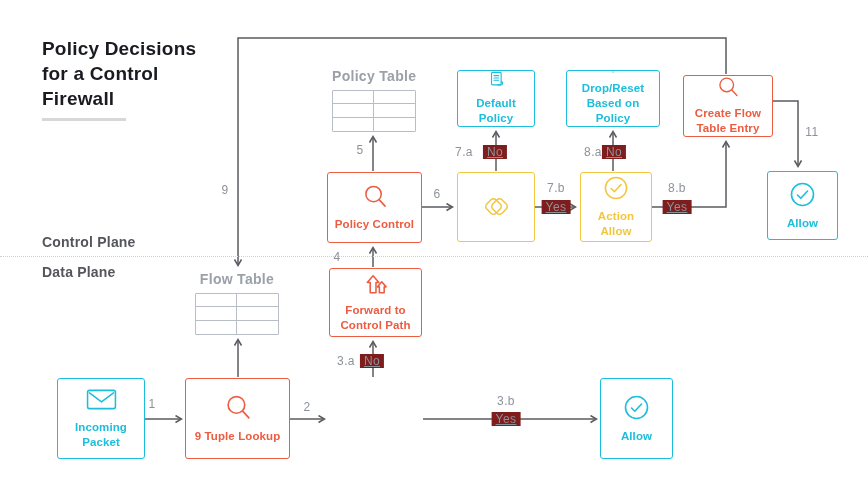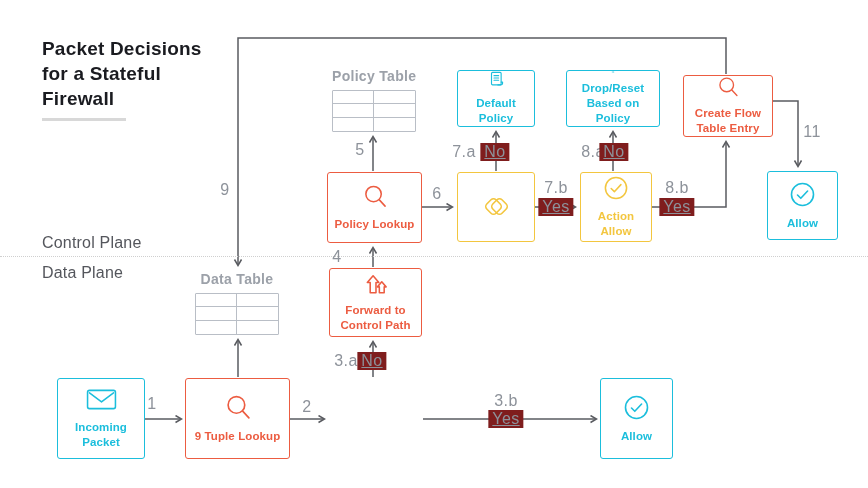--- a/index.html
+++ b/index.html
@@ -12,21 +12,21 @@
   .mk { stroke:var(--line); fill:none; stroke-width:1.5px; }
 
   .title {
     position:absolute; left:42px; top:36px; width:175px;
     font-size:19px; font-weight:bold; line-height:1.32; letter-spacing:.2px;
     color:var(--title-color);
   }
   .rule { position:absolute; left:42px; top:118px; width:84px; height:3px; background:var(--underline); }
 
   .plane {
-    position:absolute; left:42px; font-size:16px; font-weight:normal;
+    position:absolute; left:42px; font-size:14px; font-weight:bold;
     color:var(--plane-label); letter-spacing:.2px;
   }
   .divider {
     position:absolute; left:0; top:256px; width:868px; height:0;
     border-top:1.5px dotted var(--divider);
   }
 
   .node {
     position:absolute; background:#fff; border:1.6px solid; border-radius:3px;
     display:flex; flex-direction:column; align-items:center; justify-content:center;
@@ -45,21 +45,21 @@
   .tbl {
     position:absolute; display:grid; grid-template-columns:1fr 1fr; grid-template-rows:1fr 1fr 1fr;
     border:1.5px solid var(--table-gray); background:#fff; box-sizing:border-box; border-radius:1px;
   }
   .tbl .cell { border-right:1px solid var(--table-gray); border-bottom:1px solid var(--table-gray); }
   .tbl .cell:nth-child(2n) { border-right:none; }
   .tbl .cell:nth-child(5), .tbl .cell:nth-child(6) { border-bottom:none; }
 
   .elabel {
     position:absolute; transform:translate(-50%,-50%);
-    font-size:16px; color:var(--edge-label); letter-spacing:.4px; white-space:nowrap;
+    font-size:12px; color:var(--edge-label); letter-spacing:.4px; white-space:nowrap;
   }
   .bg { background:#7f1d1d; padding:0 4px;text-decoration:underline; }
 </style>
 </head>
 <body>
 
 <div class="canvas">
 
   <svg class="wires">
     <defs>
@@ -76,38 +76,38 @@
     <path d="M422,207 H452" marker-end="url(#arr)"></path>
     <path d="M496,171 V132" marker-end="url(#arr)"></path>
     <path d="M535,207 H575" marker-end="url(#arr)"></path>
     <path d="M613,171 V132" marker-end="url(#arr)"></path>
     <path d="M652,207 H726 V142" marker-end="url(#arr)"></path>
     <path d="M726,74 V38 H238 V265" marker-end="url(#arr)"></path>
     <path d="M773,101 H798 V166" marker-end="url(#arr)"></path>
     <path d="M238,377 V340" marker-end="url(#arr)"></path>
   </svg>
 
-  <div class="title">Packet Decisions for a Stateful Firewall</div>
+  <div class="title">Policy Decisions for a Control Firewall</div>
   <div class="rule"></div>
 
   <div class="plane" style="top:234px">Control Plane</div>
   <div class="divider"></div>
   <div class="plane" style="top:264px">Data Plane</div>
 
   <div class="tcaption" style="left:332px;top:68px;width:84px">Policy Table</div>
   <div class="tbl" style="left:332px;top:90px;width:84px;height:42px">
     <div class="cell"></div>
       <div class="cell"></div>
       <div class="cell"></div>
       <div class="cell"></div>
       <div class="cell"></div>
       <div class="cell"></div>
   </div>
 
-  <div class="tcaption" style="left:195px;top:271px;width:84px">Data Table</div>
+  <div class="tcaption" style="left:195px;top:271px;width:84px">Flow Table</div>
   <div class="tbl" style="left:195px;top:293px;width:84px;height:42px">
     <div class="cell"></div>
       <div class="cell"></div>
       <div class="cell"></div>
       <div class="cell"></div>
       <div class="cell"></div>
       <div class="cell"></div>
   </div>
 
   <div class="node c-cyan" style="left:457px;top:70px;width:78px;height:57px">
@@ -141,21 +141,21 @@
       <path d="M8.5,14 l3.3,3.3 l6.8,-7.3"></path>
     </svg>
     <div class="lbl">Allow</div>
   </div>
 
   <div class="node c-red" style="left:327px;top:172px;width:95px;height:71px">
     <svg class="ic" width="26" height="25" viewBox="0 0 26 26">
       <circle cx="11.5" cy="10.5" r="8"></circle>
       <path d="M17.5,16.5 L23.5,23"></path>
     </svg>
-    <div class="lbl">Policy Lookup</div>
+    <div class="lbl">Policy Control</div>
   </div>
 
   <div class="node c-yellow" style="left:457px;top:172px;width:78px;height:70px">
     <svg class="ic" width="33" height="24" viewBox="0 0 33 24">
       <rect x="7" y="5" width="13" height="13" rx="3.5" transform="rotate(45 13.5 11.5)"></rect>
       <rect x="13" y="5" width="13" height="13" rx="3.5" transform="rotate(45 19.5 11.5)"></rect>
     </svg>
   </div>
 
   <div class="node c-yellow" style="left:580px;top:172px;width:72px;height:70px">

